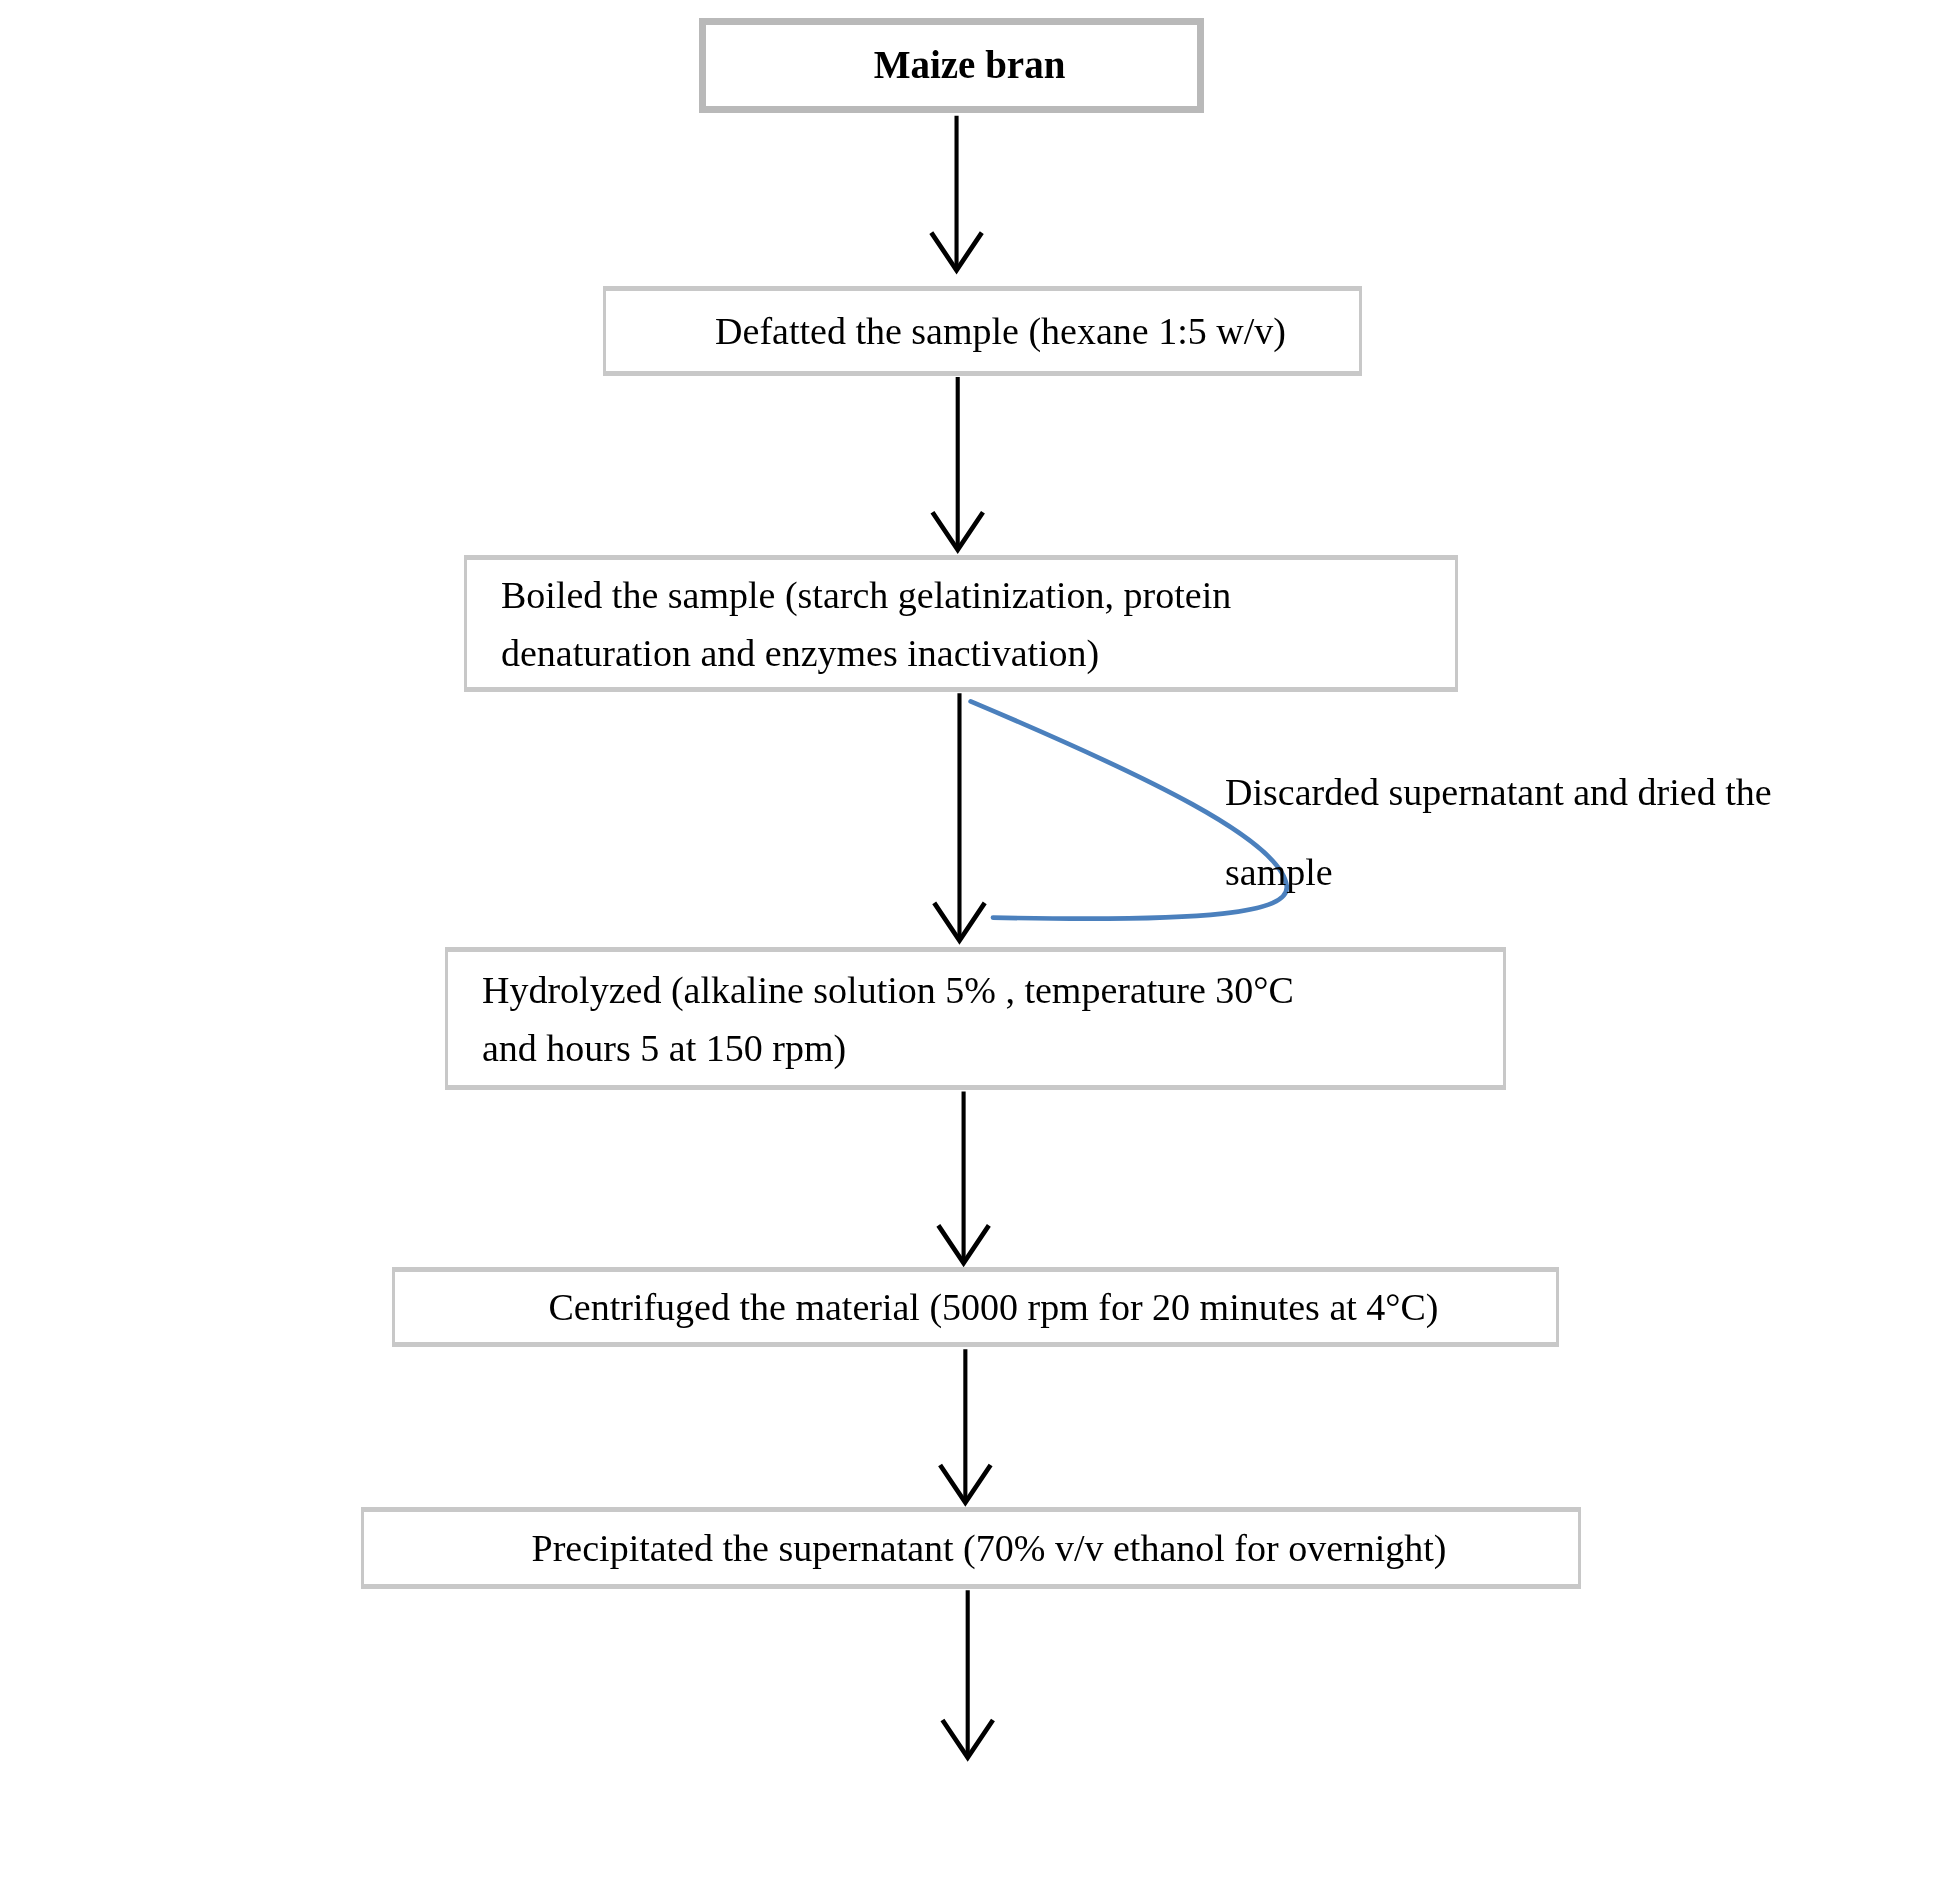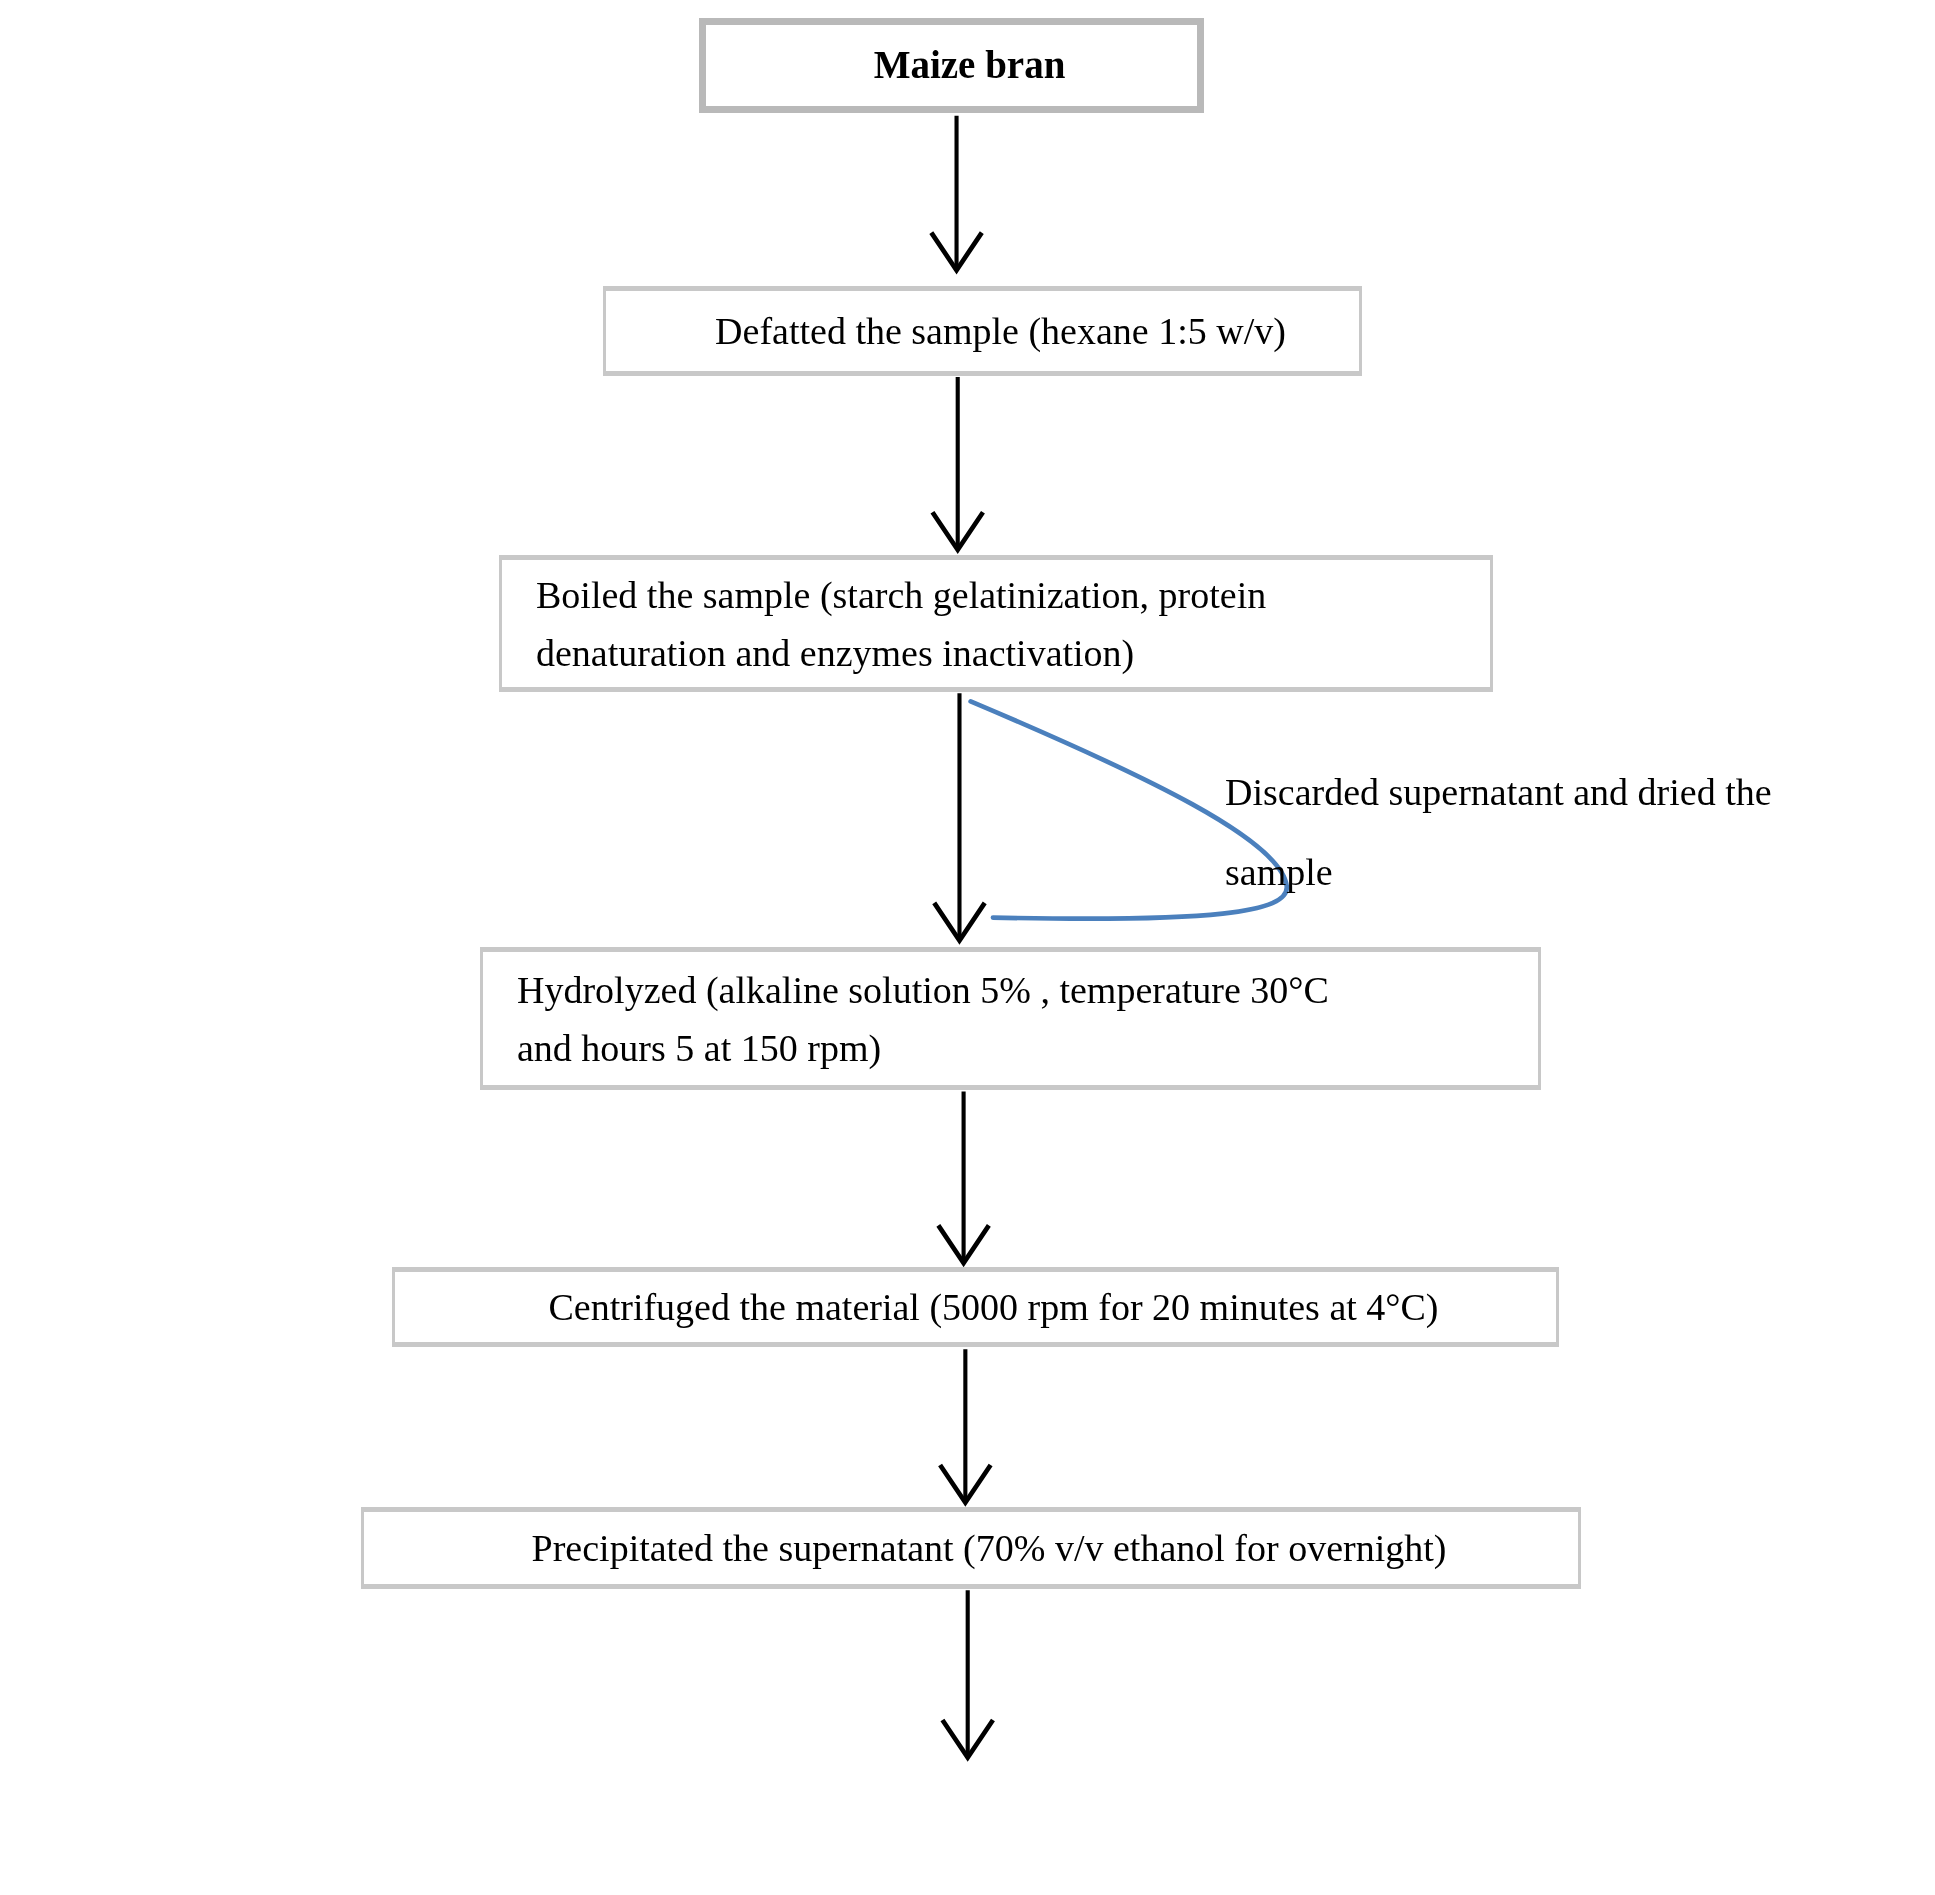--- a/index.html
+++ b/index.html
@@ -33,21 +33,20 @@
     text-align: center;
     color: #000000;
     padding-left: 36px;
   }
   .node .node-label { white-space: pre-line; }
   .node.align-left {
     justify-content: flex-start;
     text-align: left;
     padding-left: 34px;
     padding-right: 17.6px;
-    margin-left: 35px;
   }
   .node.start {
     border: 7.6px solid #b9b9b9;
     font-weight: 700;
     font-size: 39px;
   }
   .note {
     position: absolute;
     font-size: 38px;
     line-height: 80px;

